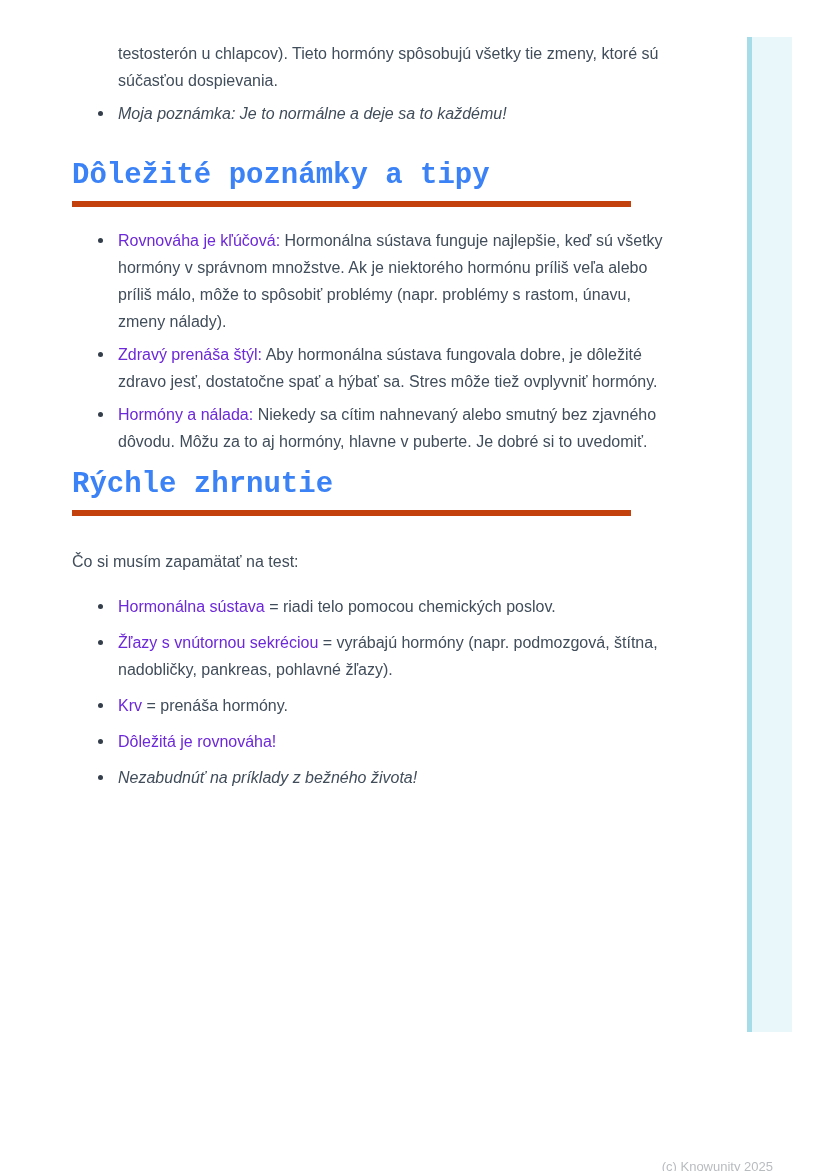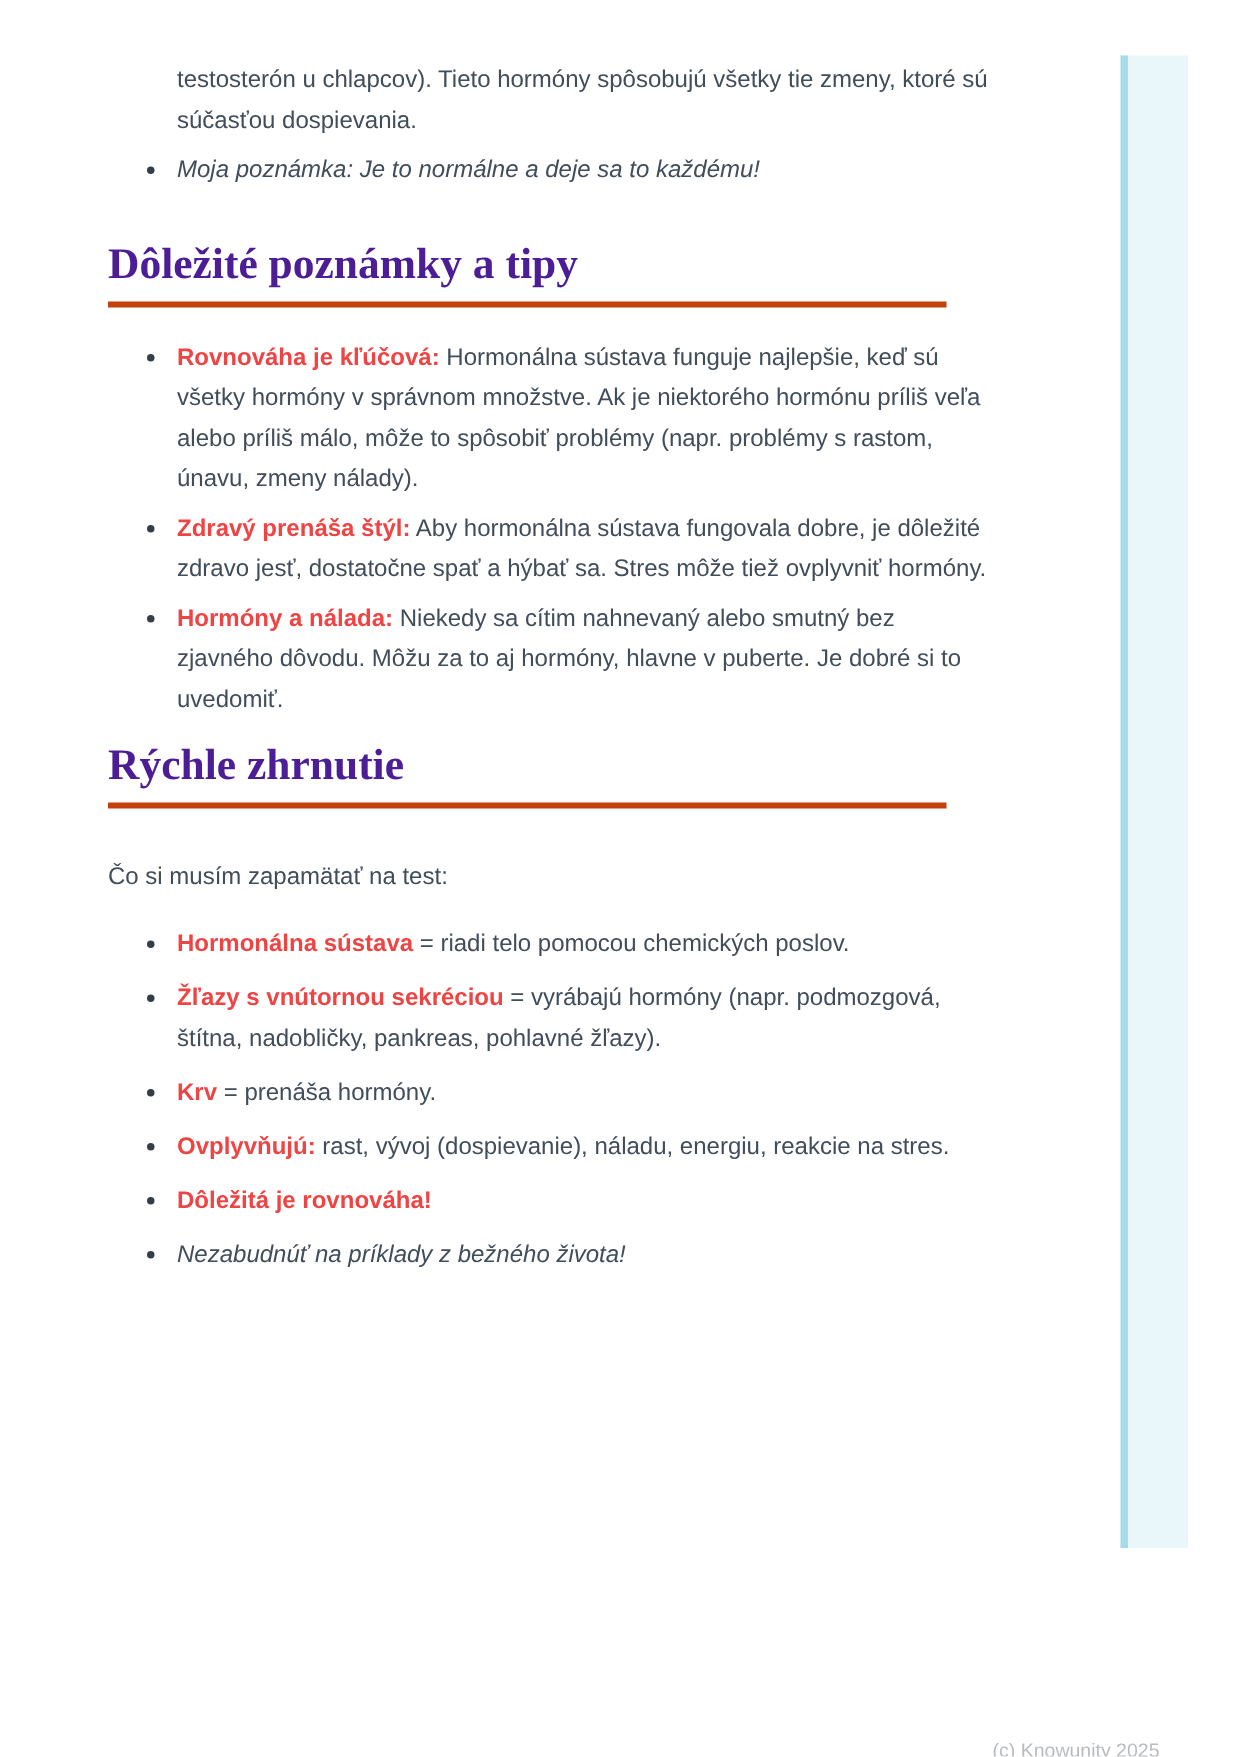--- a/index.html
+++ b/index.html
@@ -18,25 +18,25 @@
   }
   .cont-para { margin:40px 0 0 46px; }
   ul { list-style:none; }
   li { position:relative; padding-left:46px; }
   li::before {
     content:""; position:absolute; left:26px; top:11px;
     width:5px; height:5px; border-radius:50%; background:#333e4a;
   }
   .note-list { margin-top:6px; }
   .i { font-style:italic; }
-  .b { font-weight:bold; color:#ef4444; }
+  .b { font-weight:normal; color:#6d28d9; }
   h2 {
-    font-family:Liberation Serif, serif; font-weight:bold;
-    font-size:29px; line-height:34px; color:#4c1d95;
-    width:559px; padding-bottom:8px; border-bottom:4px solid #c2410c;
+    font-family:Liberation Mono, monospace; font-weight:bold;
+    font-size:29px; line-height:34px; color:#3b82f6;
+    width:559px; padding-bottom:8px; border-bottom:6px solid #c2410c;
   }
   .h-first  { margin-top:32px; }
   .h-second { margin-top:13px; }
   .tips-list { margin-top:20px; }
   .tips-list li { margin-bottom:6px; }
   .lead-para { margin-top:32px; }
   .summary-list { margin-top:18px; }
   .summary-list li { margin-bottom:9px; }
   .footer {
     position:absolute; right:55px; top:1160px;
@@ -80,23 +80,20 @@
     <li>
       <span class="b">Hormonálna sústava</span><span> = riadi telo pomocou chemických poslov.</span>
     </li>
     <li>
       <span class="b">Žľazy s vnútornou sekréciou</span><span> = vyrábajú hormóny (napr. podmozgová, štítna, nadobličky, pankreas, pohlavné žľazy).</span>
     </li>
     <li>
       <span class="b">Krv</span><span> = prenáša hormóny.</span>
     </li>
     <li>
-      <span class="b">Ovplyvňujú:</span><span> rast, vývoj (dospievanie), náladu, energiu, reakcie na stres.</span>
-    </li>
-    <li>
       <span class="b">Dôležitá je rovnováha!</span><span></span>
     </li>
     <li>
       <span class="i">Nezabudnúť na príklady z bežného života!</span>
     </li>
   </ul>
 
 </div>
 
 <div class="footer">(c) Knowunity 2025</div>

